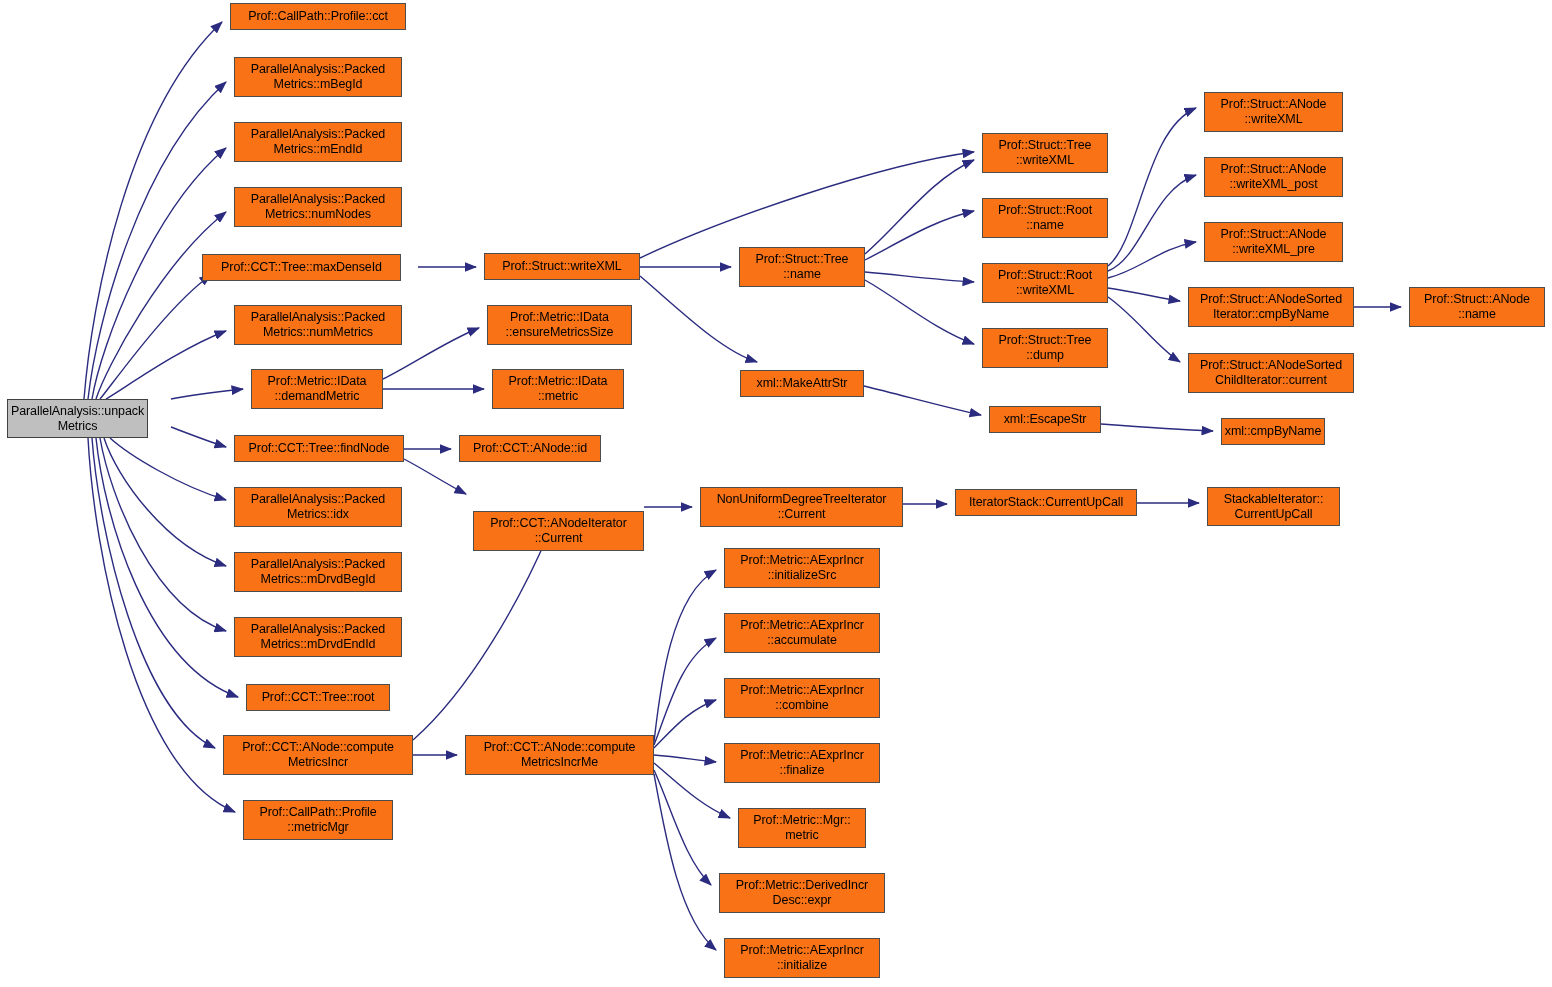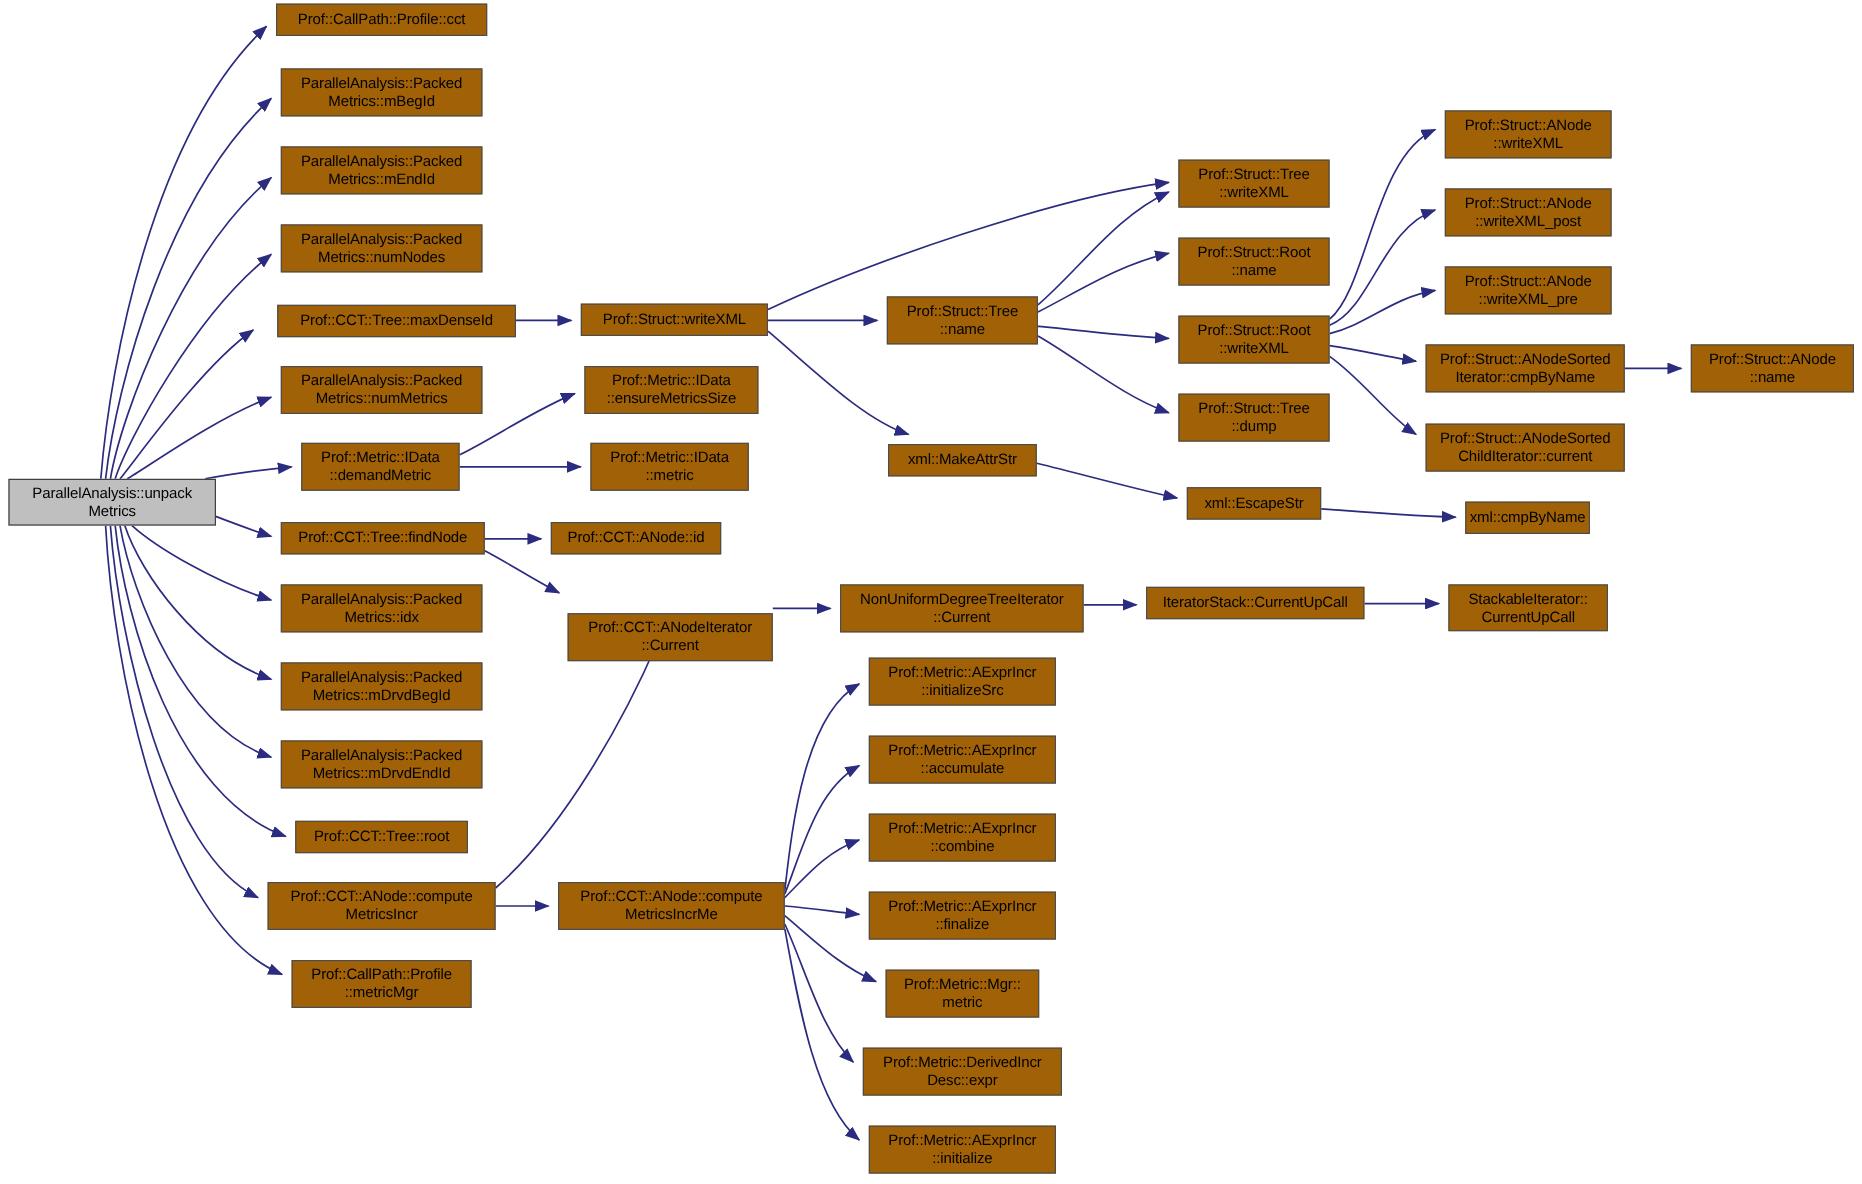--- a/index.html
+++ b/index.html
@@ -19,21 +19,21 @@
     left: 0;
     top: 0;
     width: 1552px;
     height: 987px;
     pointer-events: none;
   }
   .node {
     position: absolute;
     box-sizing: border-box;
     border: 1px solid #4d4d4d;
-    background: #a16207;
+    background: #f97316;
     color: #000000;
     font-size: 12.5px;
     line-height: 15px;
     text-align: center;
     display: flex;
     align-items: center;
     justify-content: center;
     padding: 0 4px;
     white-space: pre-line;
     letter-spacing: -0.1px;
@@ -96,30 +96,30 @@
         <path d="M 654,742 C 660,690 670,596 716,570" fill="none" stroke="#2b2b7f" stroke-width="1.4" marker-end="url(#arrowhead)"></path>
         <path d="M 654,745 C 668,710 680,658 716,638" fill="none" stroke="#2b2b7f" stroke-width="1.4" marker-end="url(#arrowhead)"></path>
         <path d="M 654,748 C 672,730 688,710 716,700" fill="none" stroke="#2b2b7f" stroke-width="1.4" marker-end="url(#arrowhead)"></path>
         <path d="M 654,755 C 678,757 696,760 716,762" fill="none" stroke="#2b2b7f" stroke-width="1.4" marker-end="url(#arrowhead)"></path>
         <path d="M 654,763 C 680,785 700,805 730,818" fill="none" stroke="#2b2b7f" stroke-width="1.4" marker-end="url(#arrowhead)"></path>
         <path d="M 654,770 C 672,810 685,860 711,885" fill="none" stroke="#2b2b7f" stroke-width="1.4" marker-end="url(#arrowhead)"></path>
         <path d="M 654,774 C 666,840 680,920 716,950" fill="none" stroke="#2b2b7f" stroke-width="1.4" marker-end="url(#arrowhead)"></path>
       </g>
   </svg>
   <div id="node-layer">
-      <div class="node root" style="left: 7px; top: 399px; width: 173px; height: 39px;">ParallelAnalysis::unpack
+      <div class="node root" style="left: 7px; top: 399px; width: 141px; height: 39px;">ParallelAnalysis::unpack
 Metrics</div>
       <div class="node" style="left: 230px; top: 3px; width: 176px; height: 27px;">Prof::CallPath::Profile::cct</div>
       <div class="node" style="left: 234px; top: 57px; width: 168px; height: 40px;">ParallelAnalysis::Packed
 Metrics::mBegId</div>
       <div class="node" style="left: 234px; top: 122px; width: 168px; height: 40px;">ParallelAnalysis::Packed
 Metrics::mEndId</div>
       <div class="node" style="left: 234px; top: 187px; width: 168px; height: 40px;">ParallelAnalysis::Packed
 Metrics::numNodes</div>
-      <div class="node" style="left: 231px; top: 254px; width: 199px; height: 27px;">Prof::CCT::Tree::maxDenseId</div>
+      <div class="node" style="left: 202px; top: 254px; width: 199px; height: 27px;">Prof::CCT::Tree::maxDenseId</div>
       <div class="node" style="left: 234px; top: 305px; width: 168px; height: 40px;">ParallelAnalysis::Packed
 Metrics::numMetrics</div>
       <div class="node" style="left: 251px; top: 369px; width: 132px; height: 40px;">Prof::Metric::IData
 ::demandMetric</div>
       <div class="node" style="left: 234px; top: 435px; width: 170px; height: 27px;">Prof::CCT::Tree::findNode</div>
       <div class="node" style="left: 234px; top: 487px; width: 168px; height: 40px;">ParallelAnalysis::Packed
 Metrics::idx</div>
       <div class="node" style="left: 234px; top: 552px; width: 168px; height: 40px;">ParallelAnalysis::Packed
 Metrics::mDrvdBegId</div>
       <div class="node" style="left: 234px; top: 617px; width: 168px; height: 40px;">ParallelAnalysis::Packed

